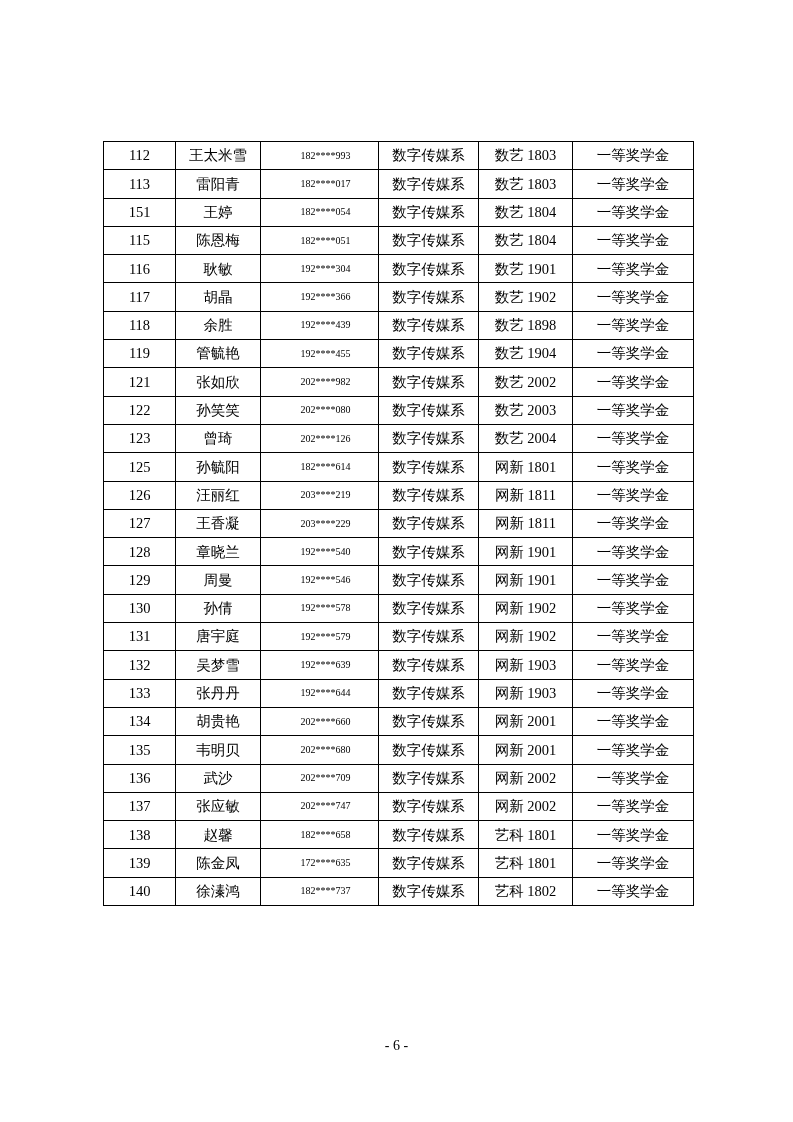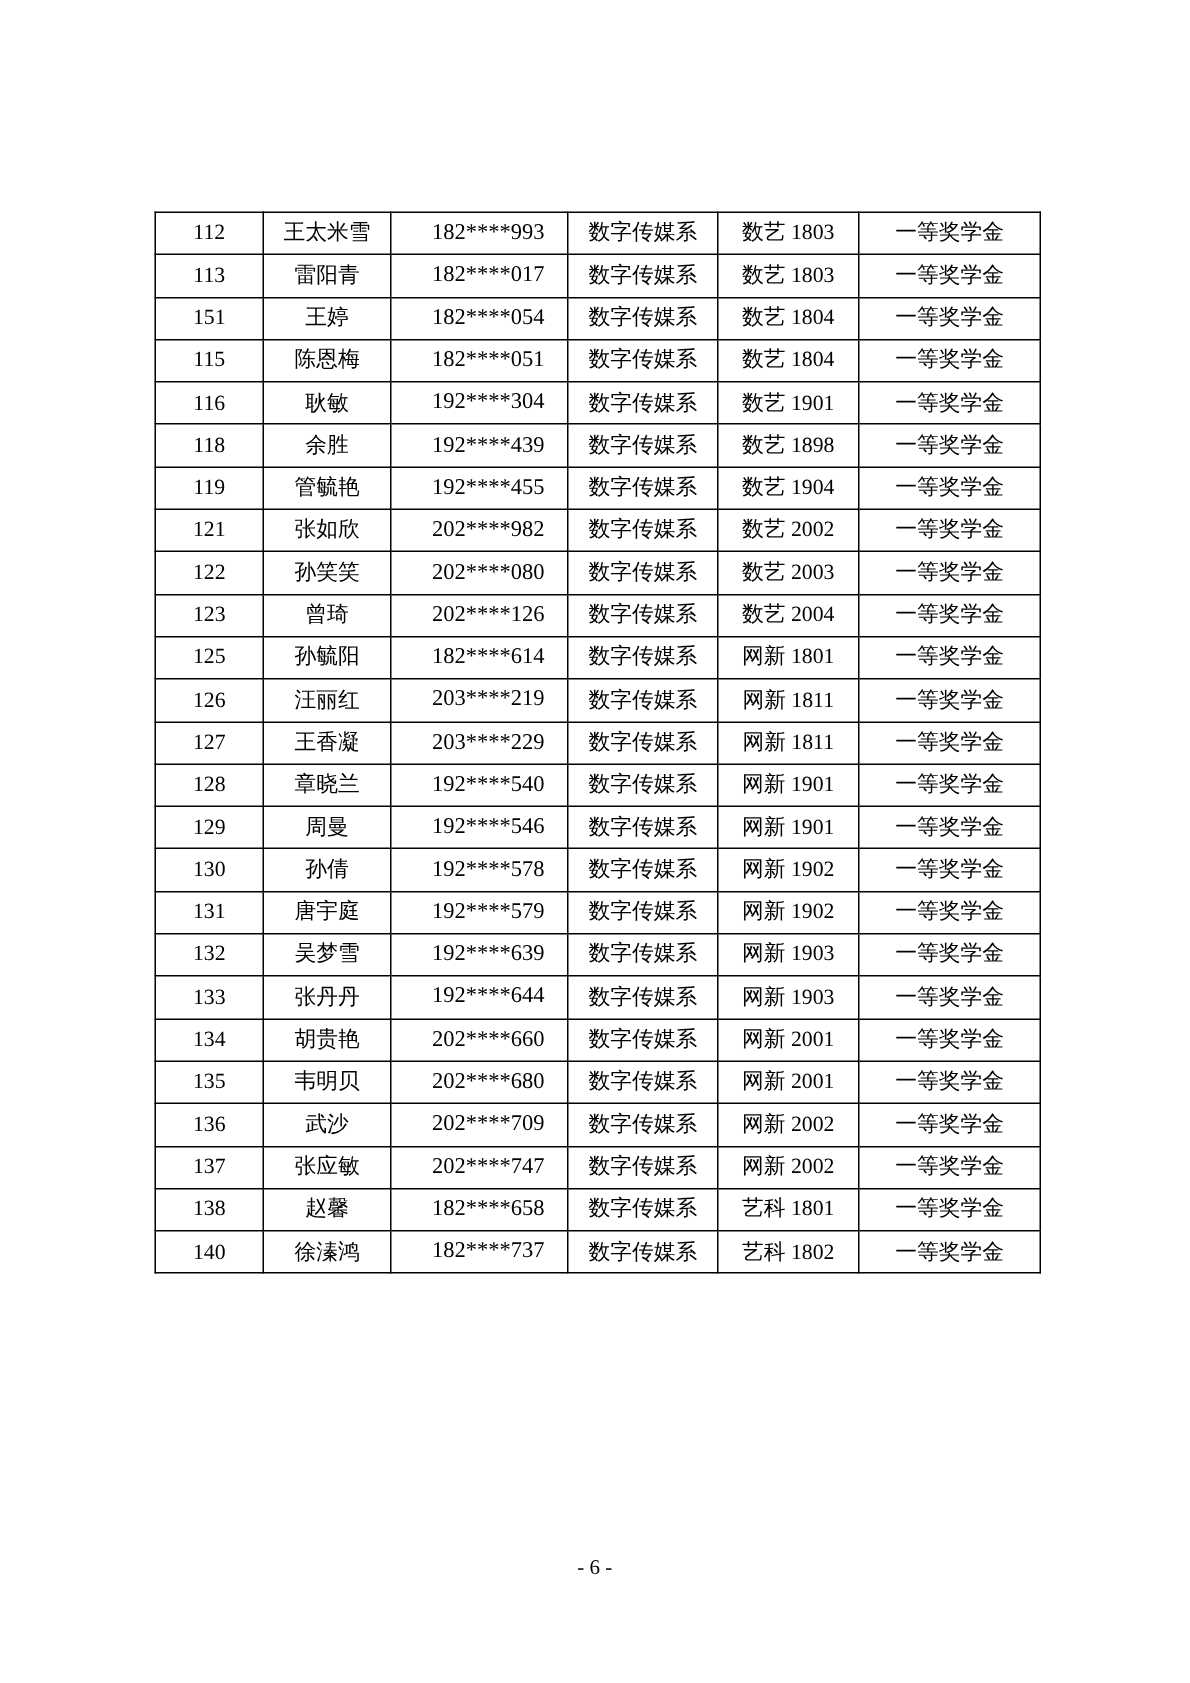--- a/index.html
+++ b/index.html
@@ -30,21 +30,21 @@
     padding: 0;
     text-align: center;
     vertical-align: middle;
     font-size: 14.5px;
     line-height: 1;
     color: #000000;
     white-space: nowrap;
     overflow: hidden;
   }
   table.award-table td.col-student_id {
-    font-size: 15px;
+    font-size: 10px;
     padding-left: 12px;
   }
   .footer {
     position: absolute;
     left: 0;
     right: 0;
     top: 1038px;
     text-align: center;
     font-size: 14px;
     color: #000000;
@@ -100,20 +100,28 @@
         </tr>
         <tr>
           <td class="col-index">116</td>
           <td class="col-name">耿敏</td>
           <td class="col-student_id">192****304</td>
           <td class="col-department">数字传媒系</td>
           <td class="col-class">数艺 1901</td>
           <td class="col-award">一等奖学金</td>
         </tr>
         <tr>
+          <td class="col-index">117</td>
+          <td class="col-name">胡晶</td>
+          <td class="col-student_id">192****366</td>
+          <td class="col-department">数字传媒系</td>
+          <td class="col-class">数艺 1902</td>
+          <td class="col-award">一等奖学金</td>
+        </tr>
+        <tr>
           <td class="col-index">118</td>
           <td class="col-name">余胜</td>
           <td class="col-student_id">192****439</td>
           <td class="col-department">数字传媒系</td>
           <td class="col-class">数艺 1898</td>
           <td class="col-award">一等奖学金</td>
         </tr>
         <tr>
           <td class="col-index">119</td>
           <td class="col-name">管毓艳</td>
@@ -252,20 +260,28 @@
         </tr>
         <tr>
           <td class="col-index">138</td>
           <td class="col-name">赵馨</td>
           <td class="col-student_id">182****658</td>
           <td class="col-department">数字传媒系</td>
           <td class="col-class">艺科 1801</td>
           <td class="col-award">一等奖学金</td>
         </tr>
         <tr>
+          <td class="col-index">139</td>
+          <td class="col-name">陈金凤</td>
+          <td class="col-student_id">172****635</td>
+          <td class="col-department">数字传媒系</td>
+          <td class="col-class">艺科 1801</td>
+          <td class="col-award">一等奖学金</td>
+        </tr>
+        <tr>
           <td class="col-index">140</td>
           <td class="col-name">徐溱鸿</td>
           <td class="col-student_id">182****737</td>
           <td class="col-department">数字传媒系</td>
           <td class="col-class">艺科 1802</td>
           <td class="col-award">一等奖学金</td>
         </tr>
       </tbody>
   </table>
 

